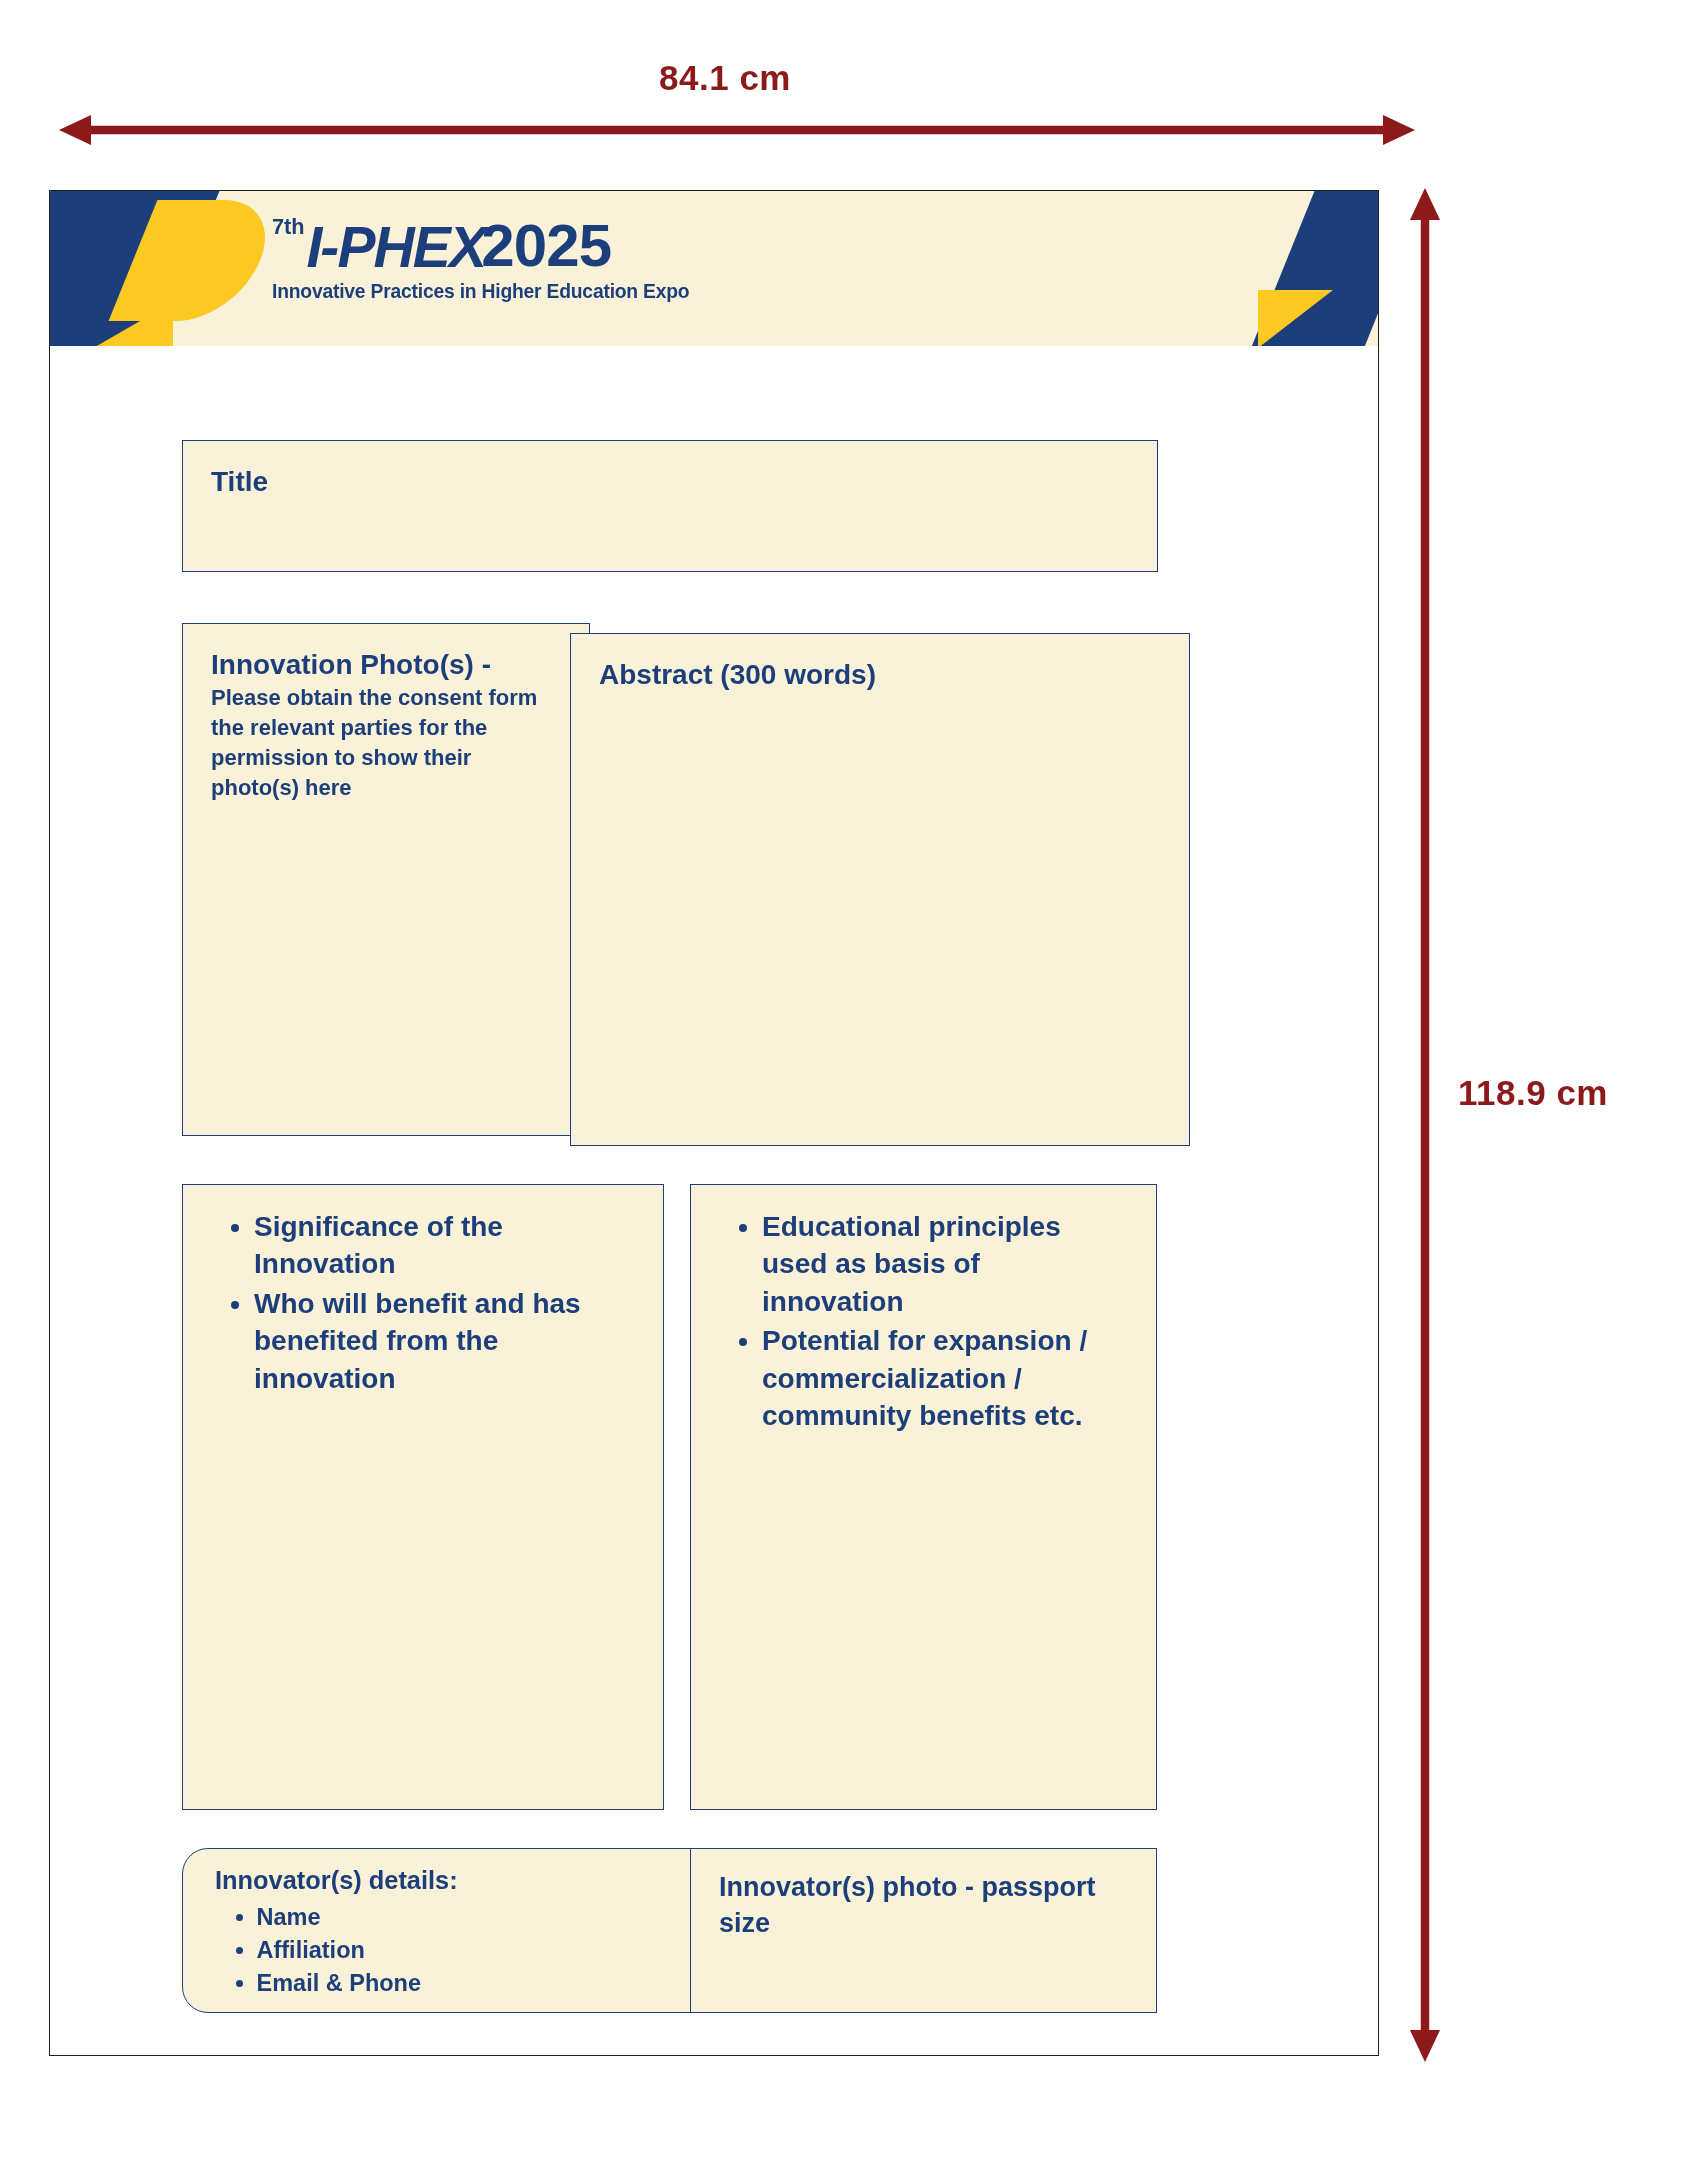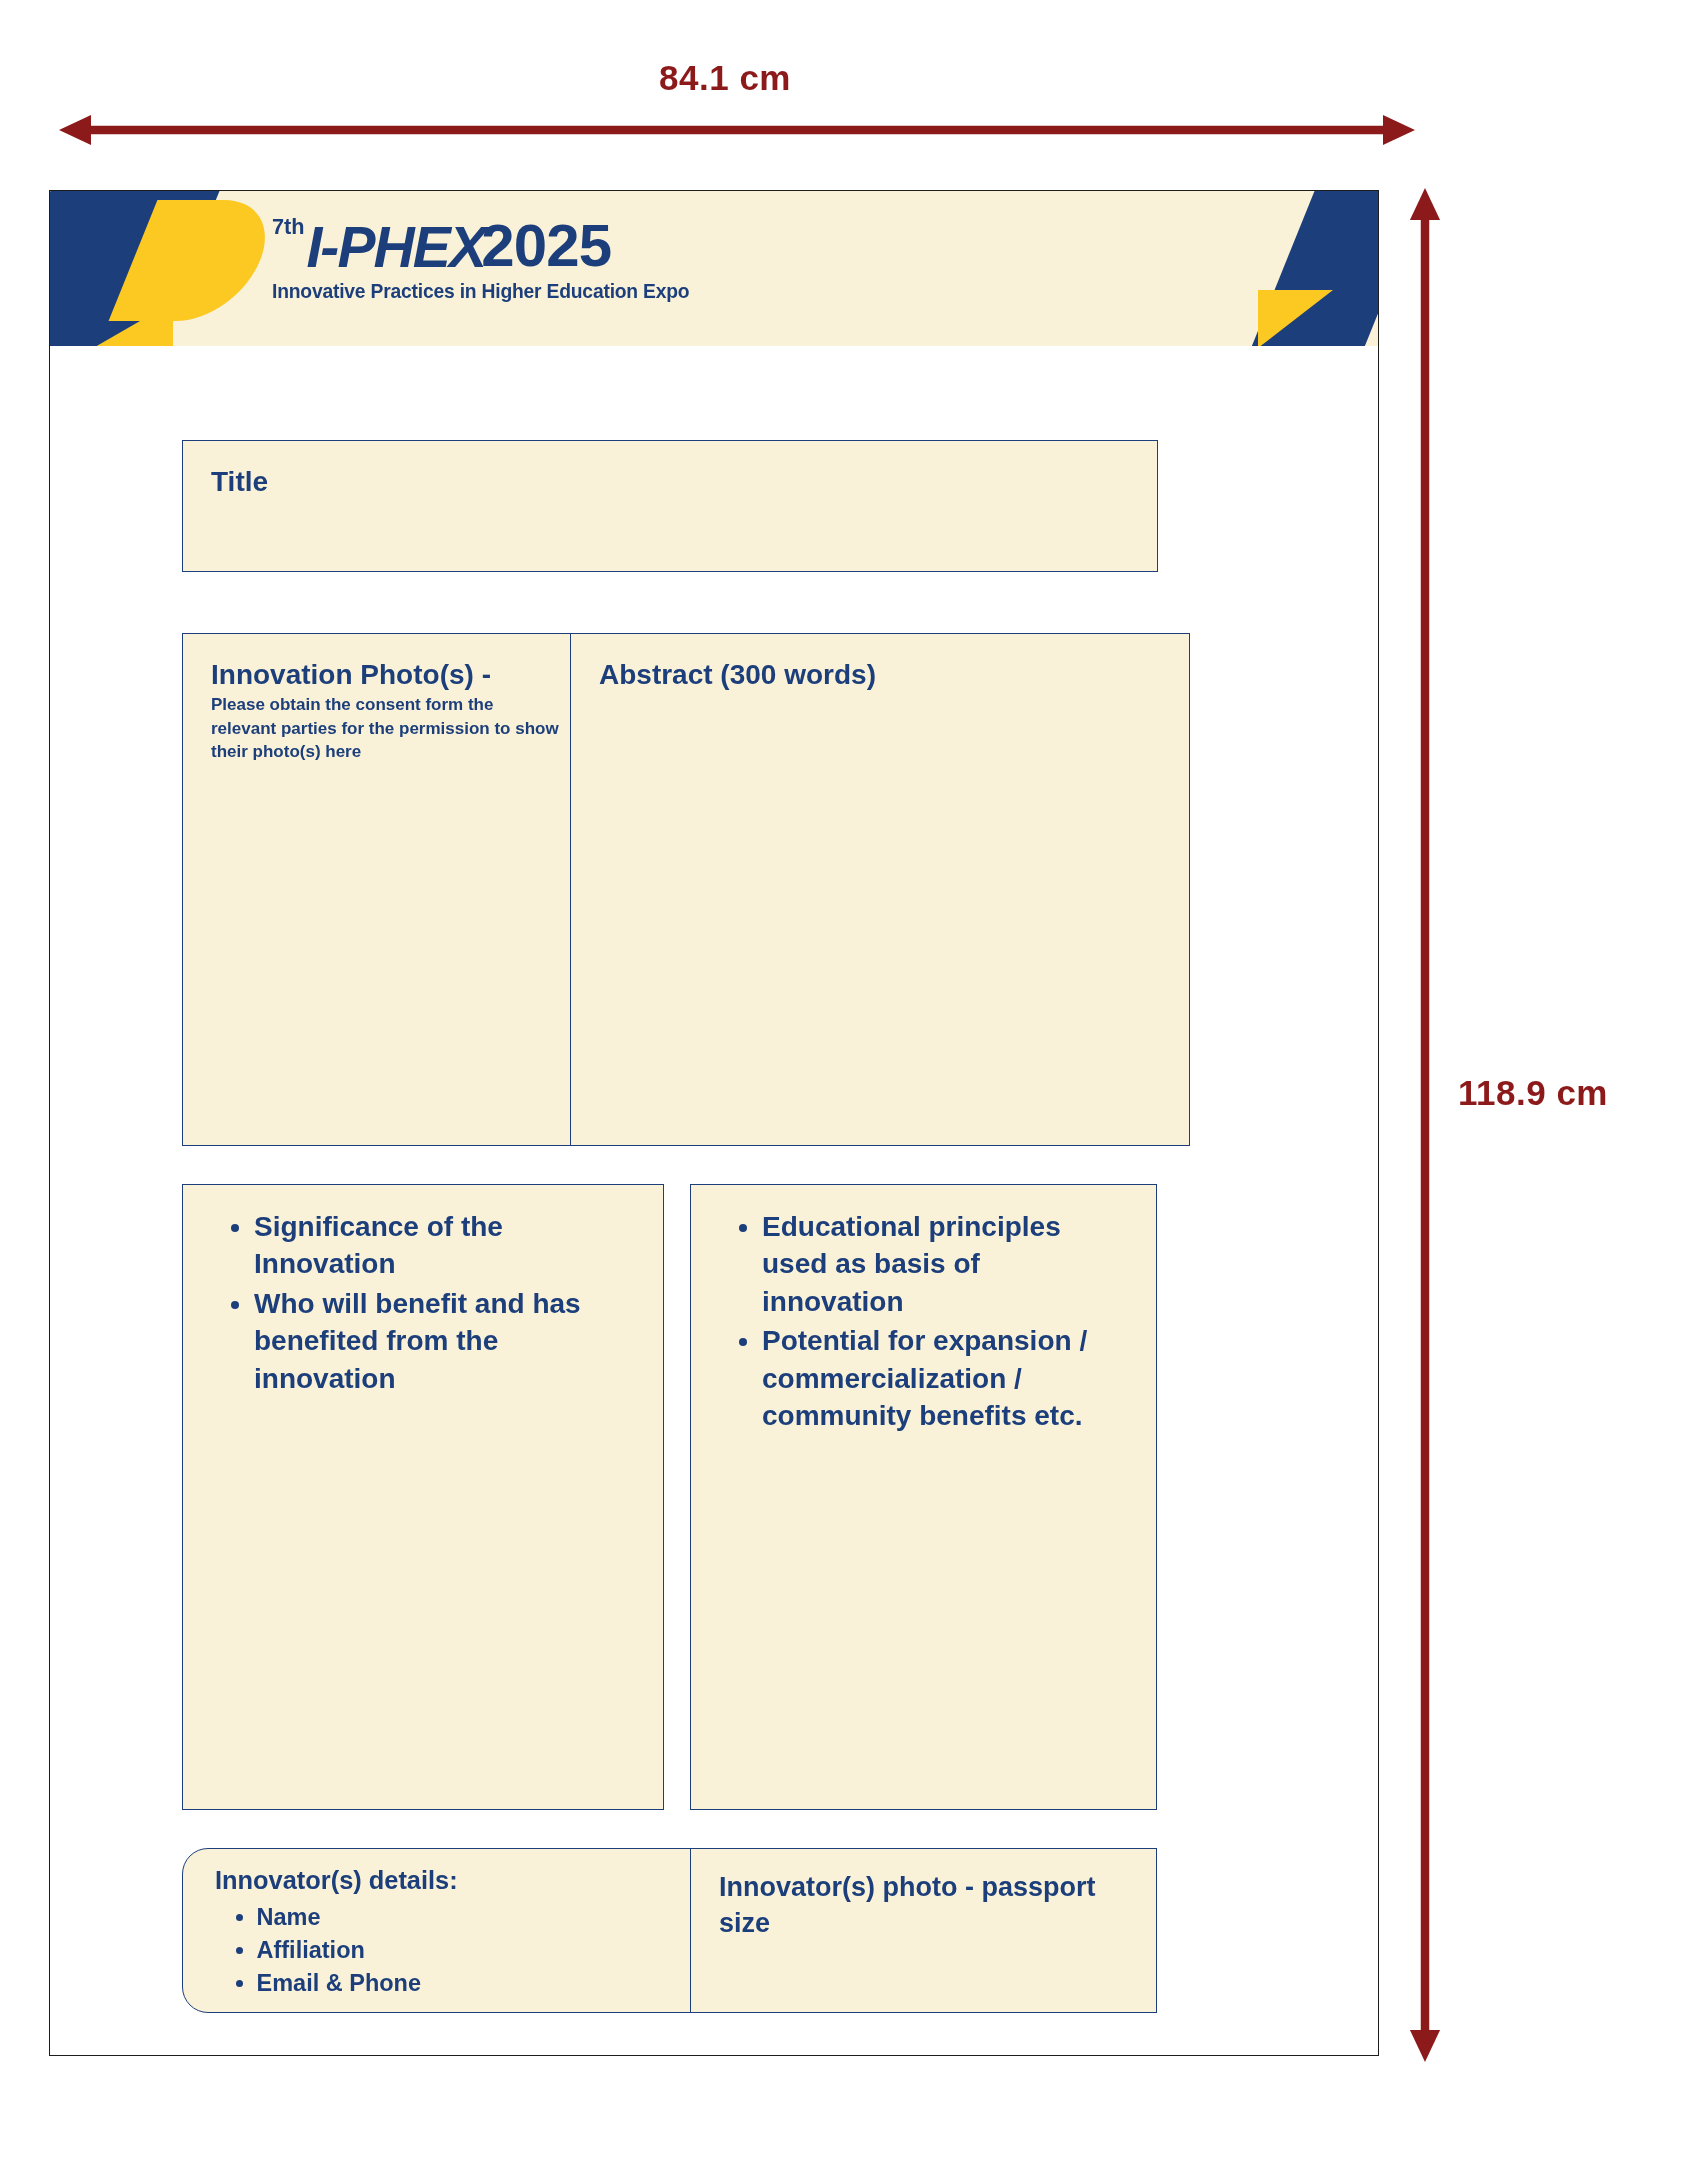--- a/index.html
+++ b/index.html
@@ -182,29 +182,29 @@
     color: #1c3f7c;
     padding: 22.6px 28px;
   }
   .box-title {
     font-size: 28px;
     font-weight: bold;
     color: #1c3f7c;
     line-height: 1.25;
   }
   .box-sub {
-    font-size: 17px;
+    font-size: 22px;
     font-weight: bold;
     color: #1c3f7c;
     line-height: 1.36;
     margin-top: 1.9px;
   }
 
   #box-title-area   { left: 132px; top: 94px;  width: 976px; height: 132px; }
-  #box-photo        { left: 132px; top: 287px;  width: 408px;  height: 513px; }
+  #box-photo        { left: 132px; top: 277px;  width: 408px;  height: 513px; }
   #box-abstract     { left: 520px; top: 287px;  width: 620px;  height: 513px; }
   #box-left-points  { left: 132px; top: 838px;  width: 482px;  height: 626px; }
   #box-right-points { left: 640px; top: 838px;  width: 467px;  height: 626px; }
   #box-innovator    { left: 132px; top: 1502px; width: 570px;  height: 165px; padding: 17px 24.5px; border-radius: 26px; }
   #box-innovator-photo { left: 640px; top: 1502px; width: 467px; height: 165px; padding: 21px 28px; }
 
   ul.points {
     margin: 0;
     padding-left: 43px;
     font-size: 28px;

